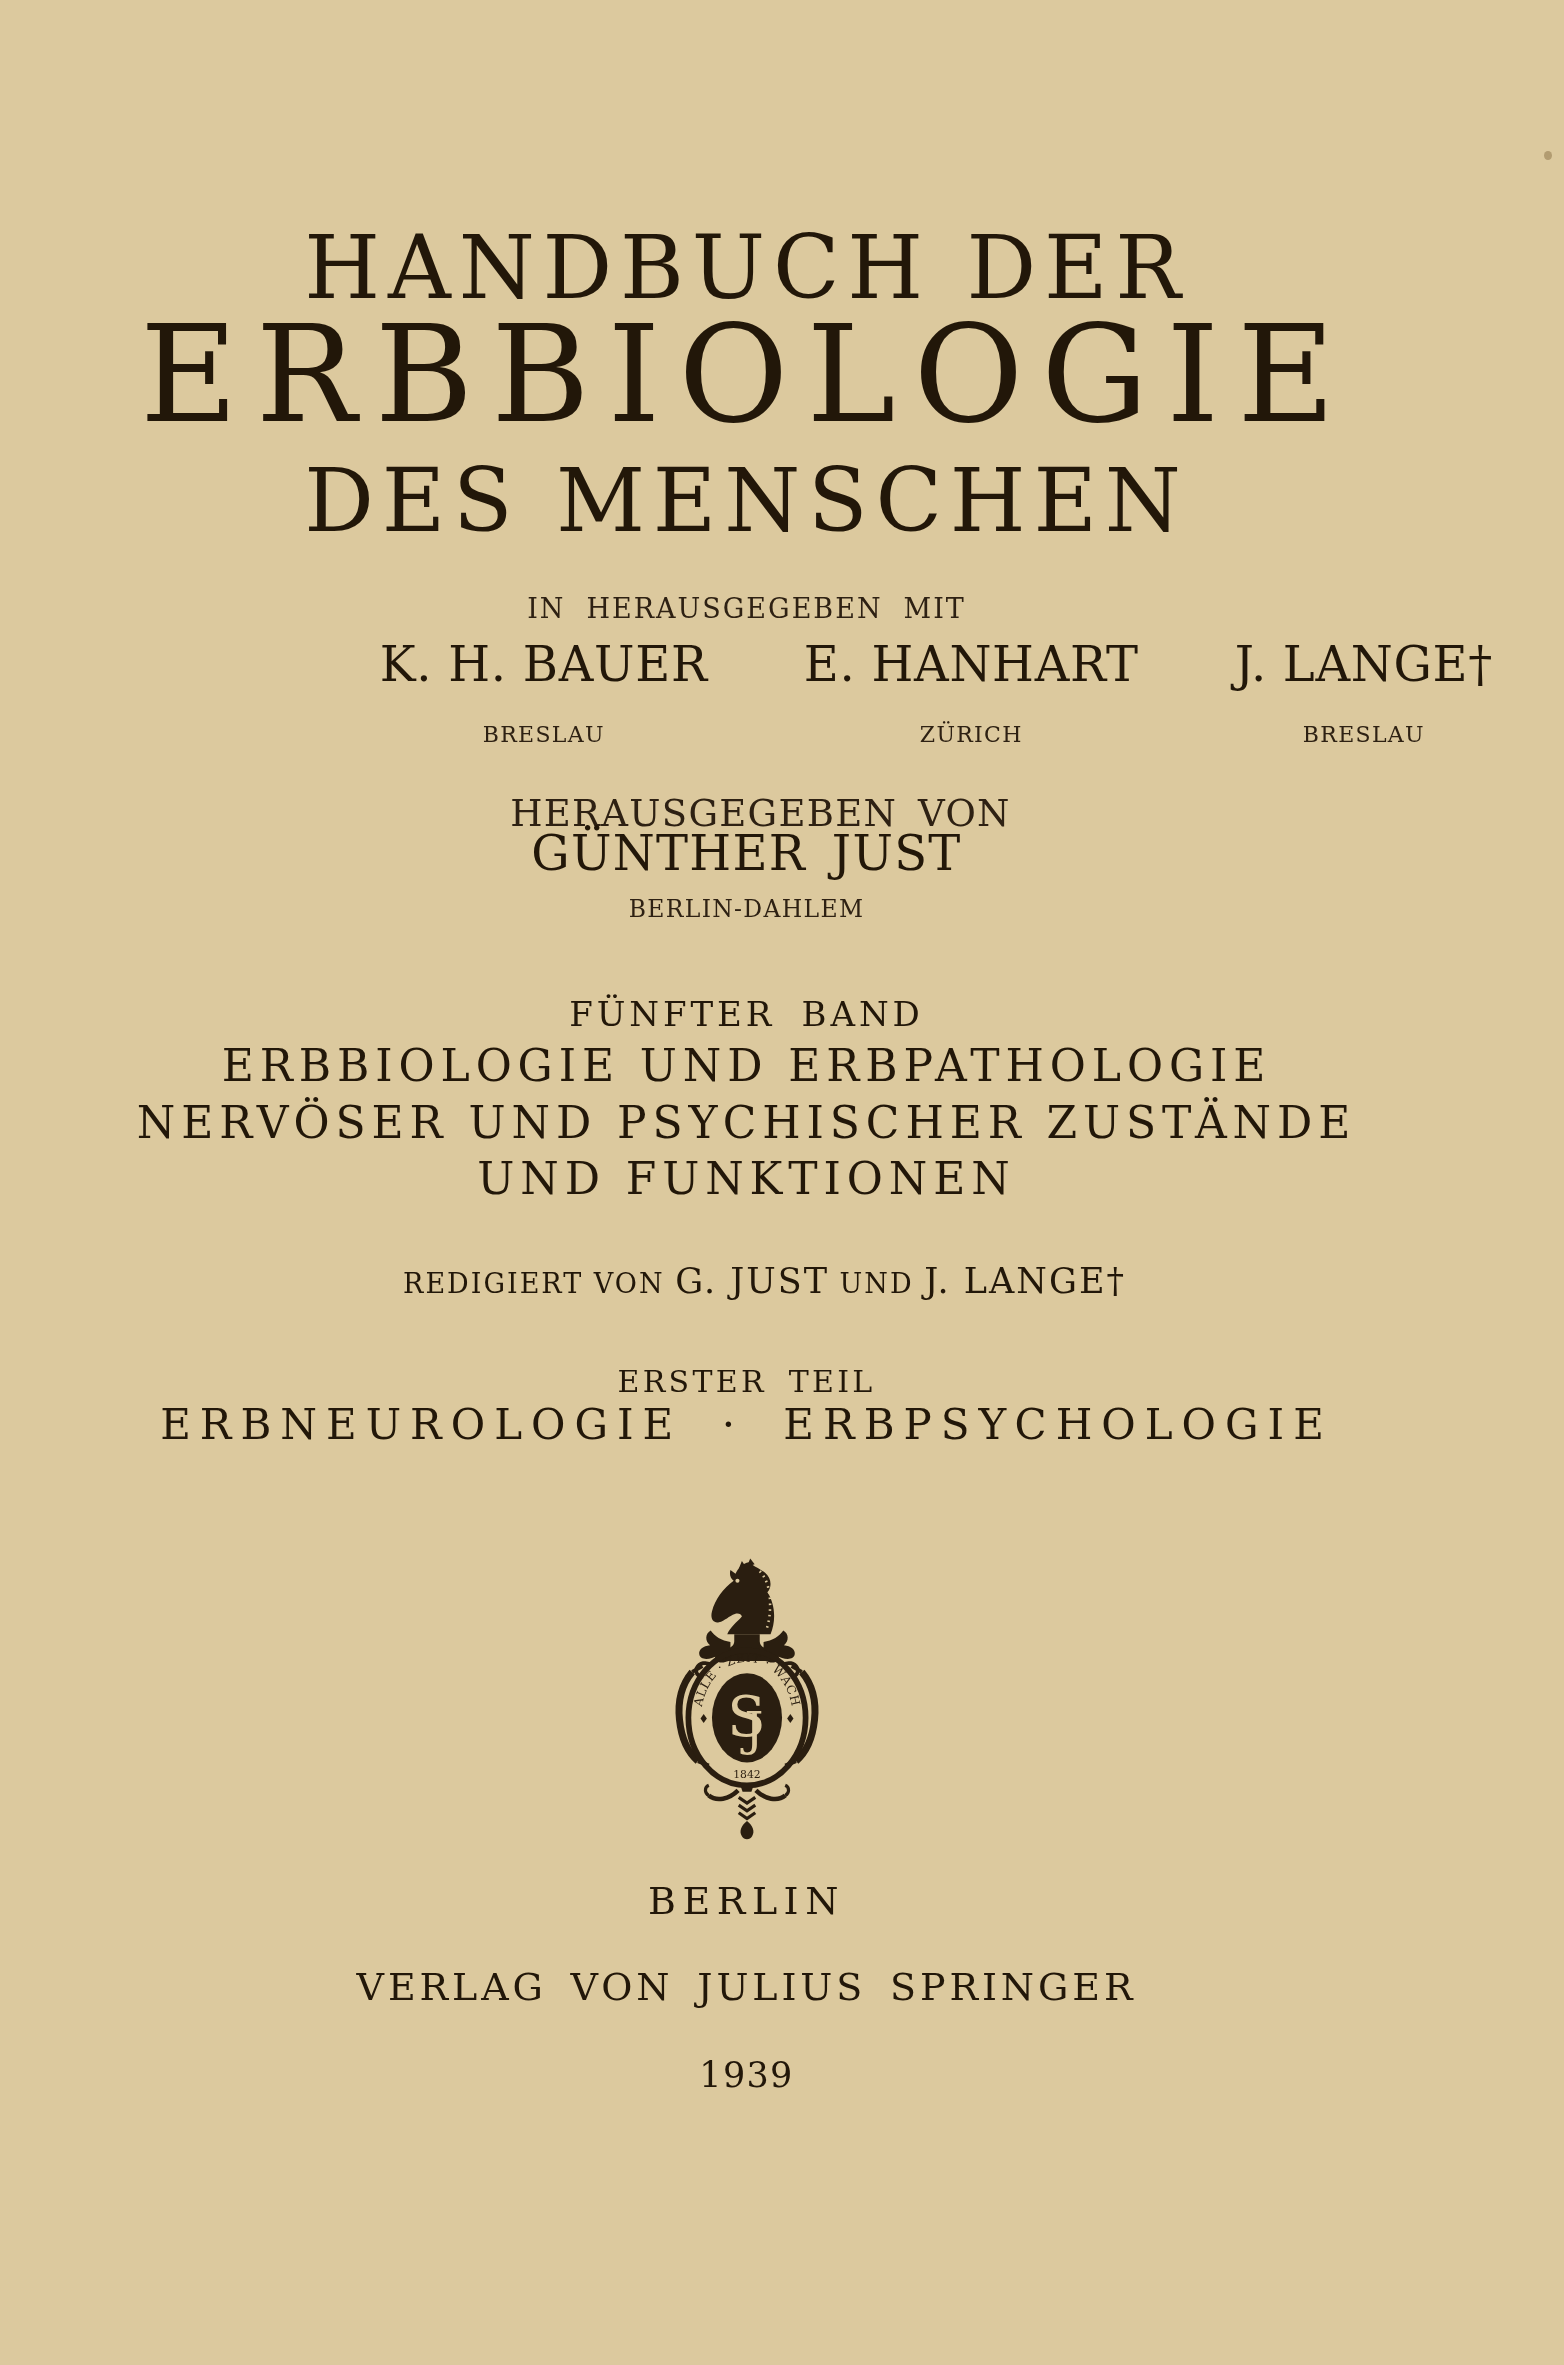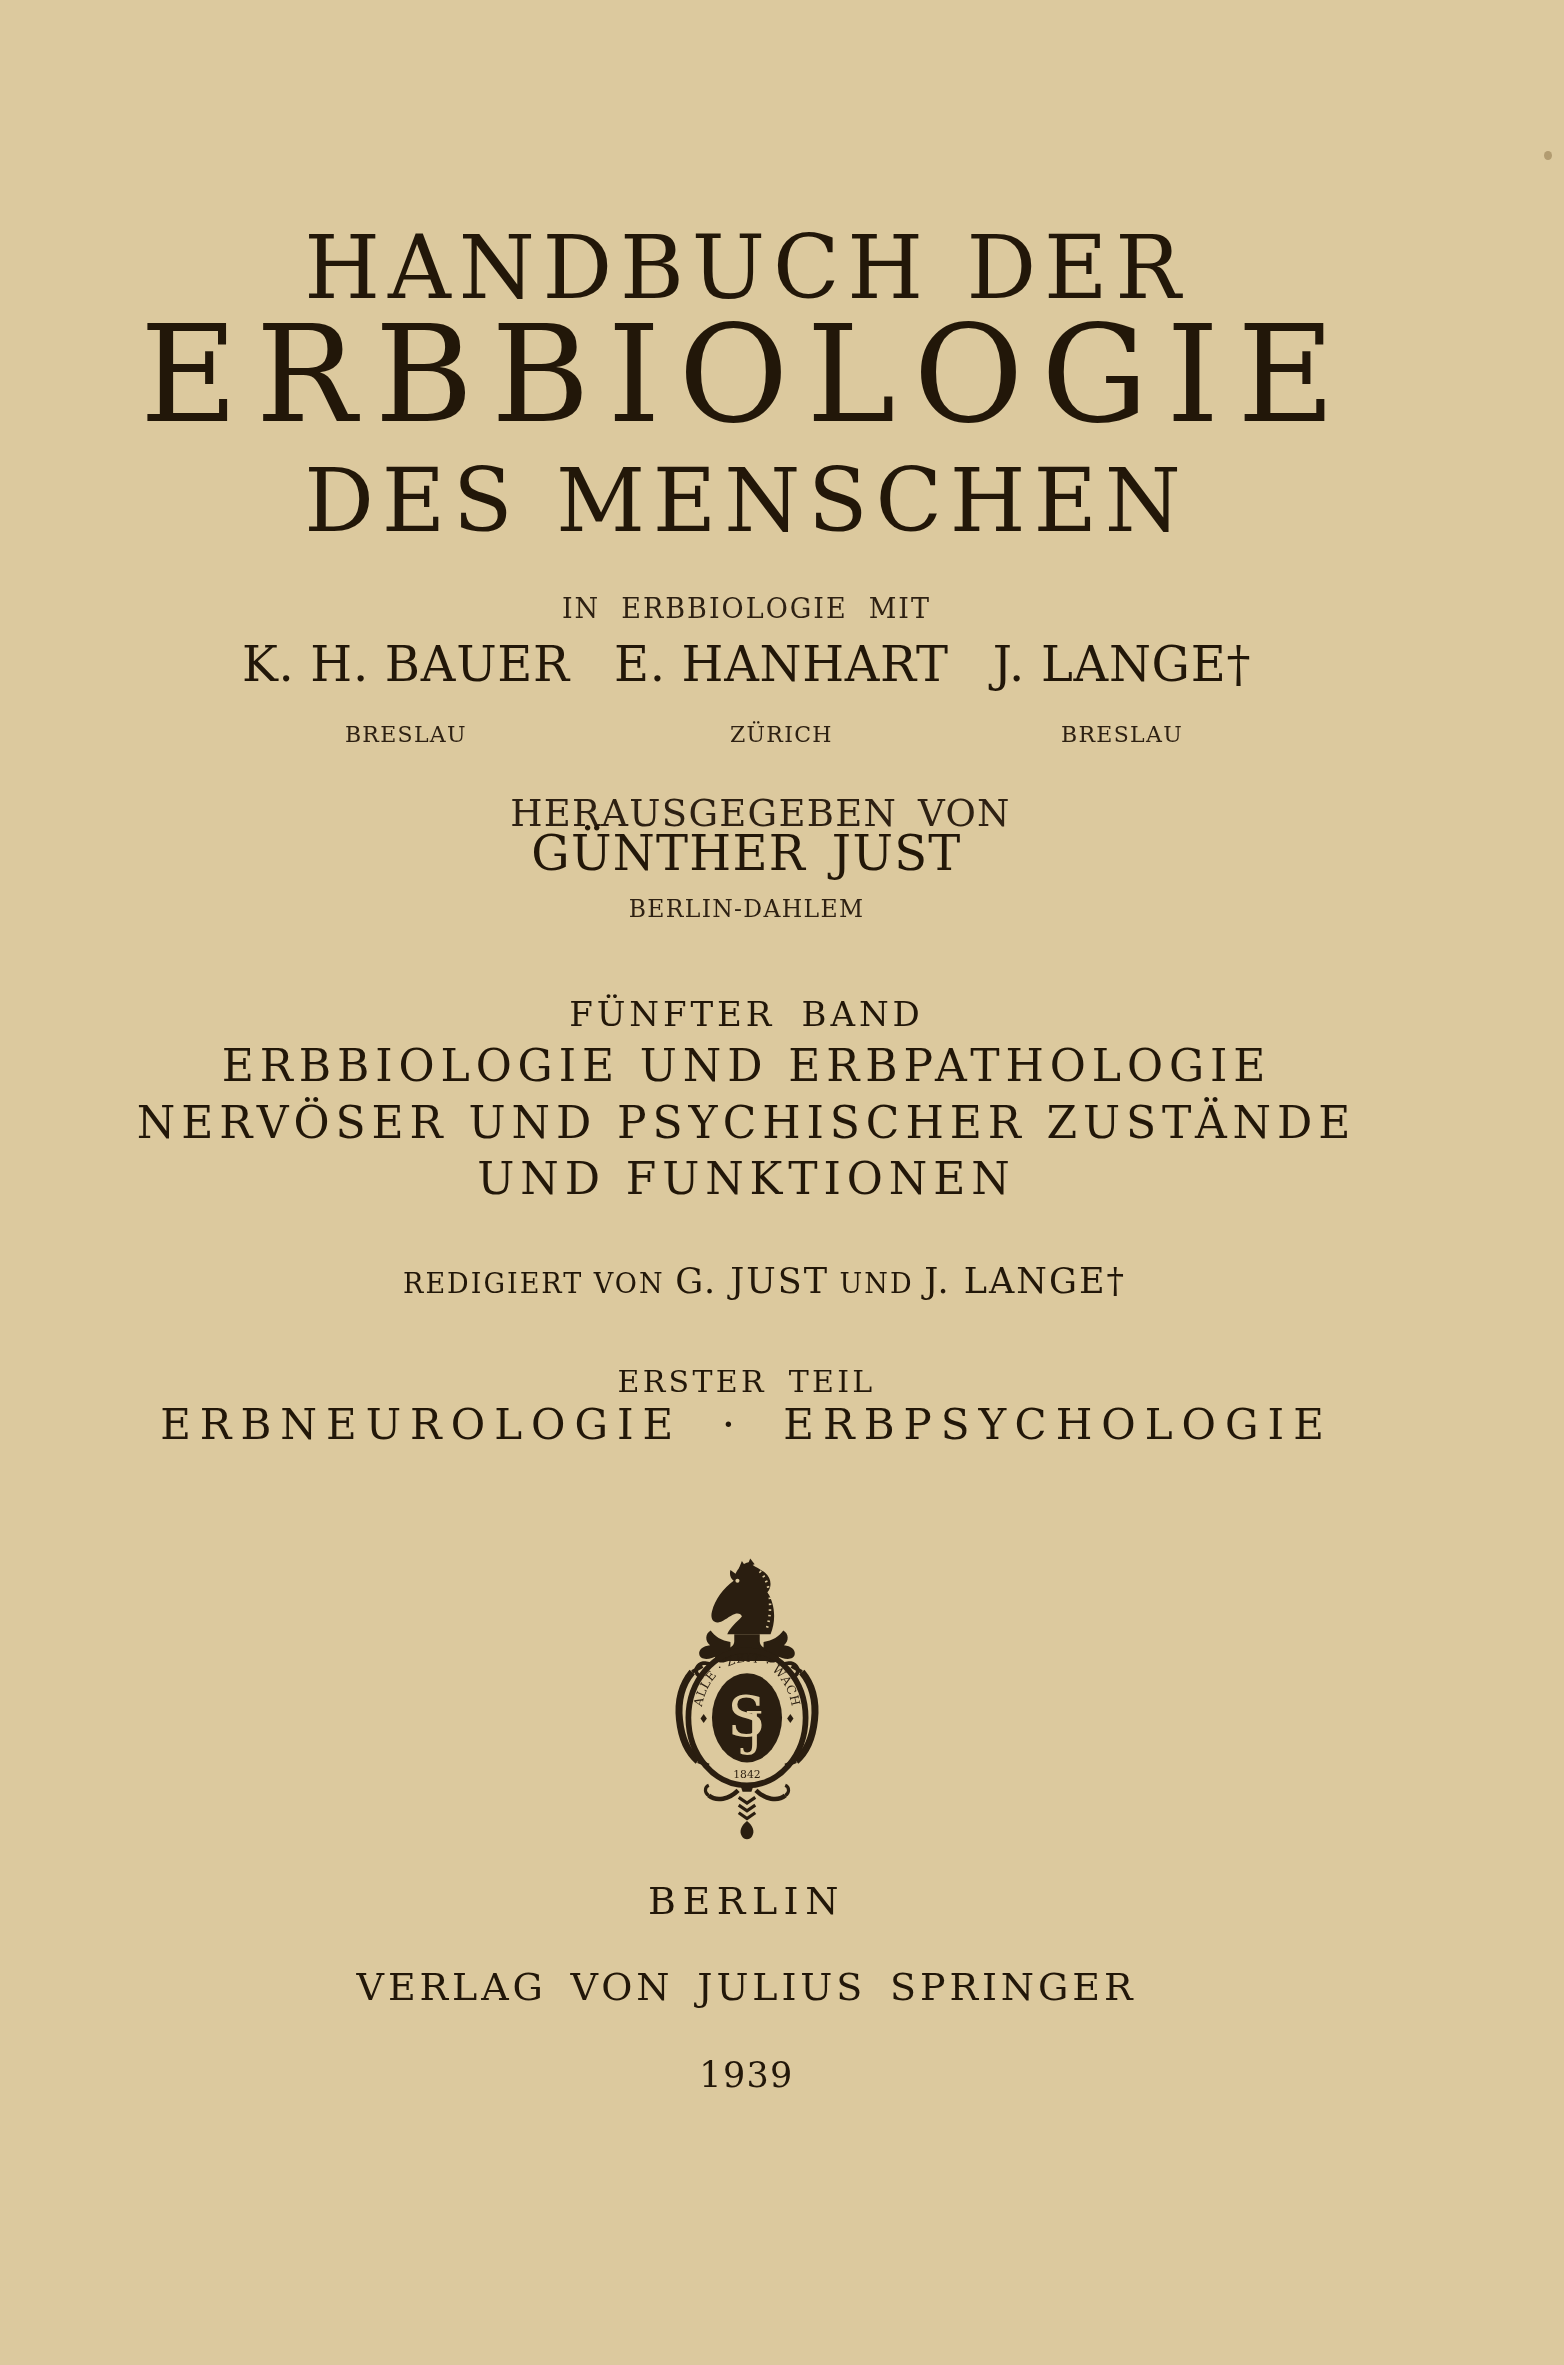--- a/index.html
+++ b/index.html
@@ -13,21 +13,21 @@
   }
   
   .blk{position:absolute;left:0;right:72px;text-align:center;line-height:1;white-space:nowrap;}
 
   .title1{top:225px;font-size:87px;letter-spacing:7.8px;}
   .title2{top:308px;font-size:134px;letter-spacing:18px;}
   .title3{top:458px;font-size:87px;letter-spacing:7.8px;}
 
   .gemeinschaft{top:595px;font-size:27px;letter-spacing:2px;word-spacing:10.4px;color:#2e2113;}
 
-  .editors{top:640px;display:flex;justify-content:center;gap:44px;}
+  .editors{top:640px;display:flex;justify-content:flex-end;gap:96px;}
   .editor{text-align:center;}
   .editor .nm{font-size:48px;letter-spacing:0.7px;line-height:1;}
   .editor .ct{font-size:22px;letter-spacing:1.3px;line-height:1;margin-top:36px;color:#2e2113;}
 
   .hrsg{top:795px;font-size:37px;letter-spacing:1.3px;word-spacing:7.8px;color:#2e2113;margin-left:28px;}
   .just{top:829px;font-size:48px;letter-spacing:1.3px;word-spacing:9px;}
   .dahlem{top:898px;font-size:23.5px;letter-spacing:1.3px;color:#2e2113;}
 
   .bandnum{top:997px;font-size:34px;letter-spacing:3.9px;word-spacing:11.7px;}
   .bandl1{top:1044px;font-size:44px;letter-spacing:5.9px;}
@@ -54,21 +54,21 @@
 </style>
 </head>
 <body>
 
 <div class="page">
 
   <div class="blk title1">HANDBUCH DER</div>
   <div class="blk title2">ERBBIOLOGIE</div>
   <div class="blk title3">DES MENSCHEN</div>
 
-  <div class="blk gemeinschaft">IN ERBBIOLOGIE MIT</div>
+  <div class="blk gemeinschaft">IN HERAUSGEGEBEN MIT</div>
 
   <div class="blk editors">
     <div class="editor">
       <div class="nm">K. H. BAUER</div>
       <div class="ct">BRESLAU</div>
     </div>
     <div class="editor">
       <div class="nm">E. HANHART</div>
       <div class="ct">ZÜRICH</div>
     </div>

